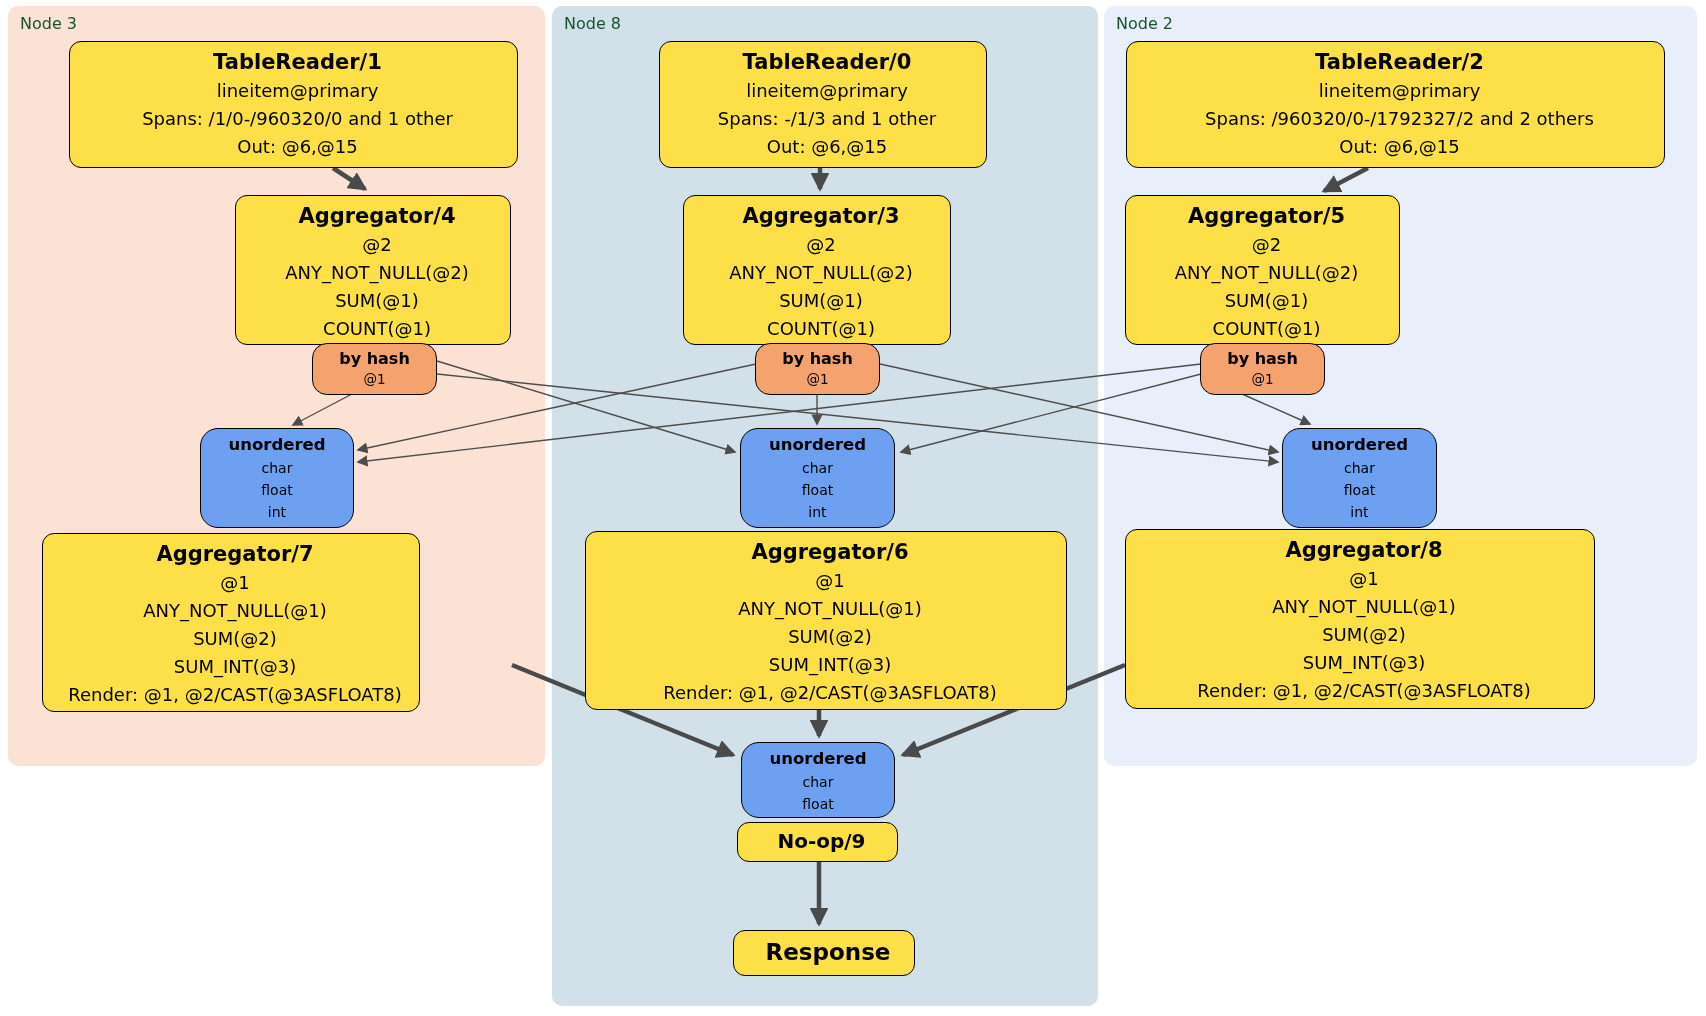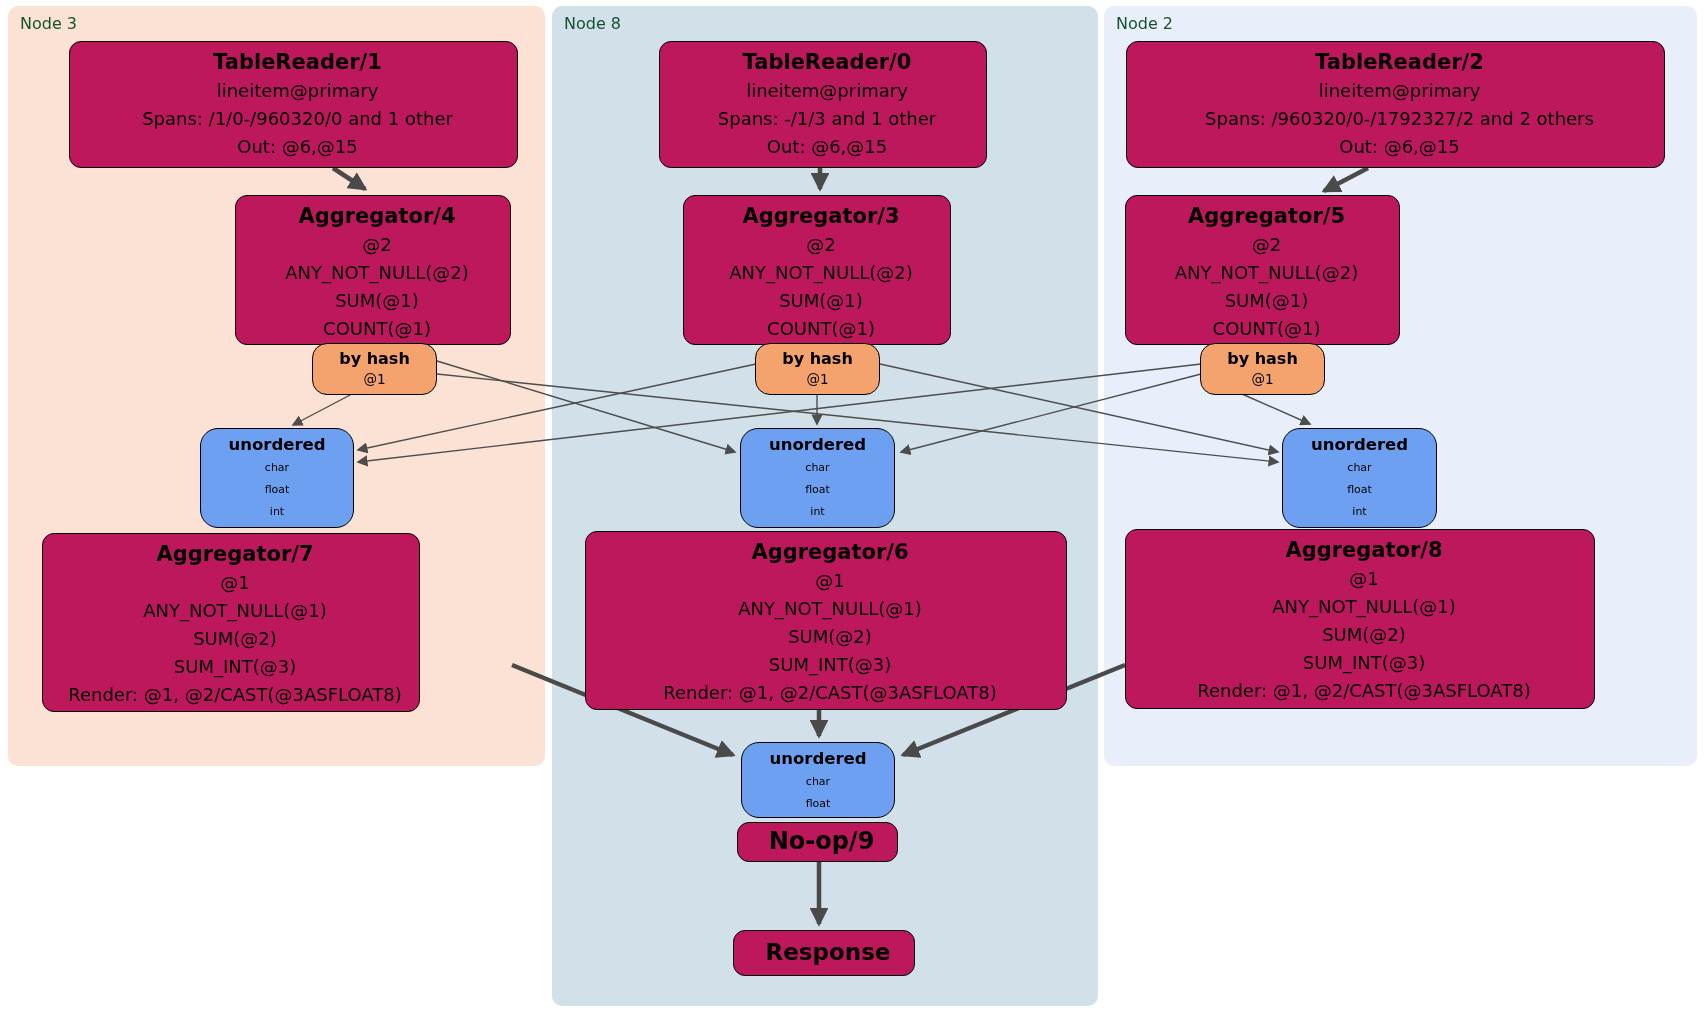--- a/index.html
+++ b/index.html
@@ -3,33 +3,33 @@
 <meta charset="utf-8">
 <style>
   html,body{margin:0;padding:0;background:#ffffff;}
   body{font-family:"DejaVu Sans","Liberation Sans",sans-serif;color:#000;}
   .canvas{position:relative;width:1706px;height:1016px;overflow:hidden;}
   .panel{position:absolute;border-radius:10px;z-index:0;}
   .panel-label{position:absolute;top:8px;left:12px;font-size:16px;color:#14532d;z-index:3;}
   .edges{position:absolute;left:0;top:0;z-index:1;}
   .node-box{position:absolute;box-sizing:border-box;border:1.6px solid #000;
             text-align:center;z-index:2;overflow:visible;white-space:nowrap;}
-  .yellow{background:#be185d;border-radius:12px;padding-left:8px;}
+  .yellow{background:#fde047;border-radius:12px;padding-left:8px;}
   .router{background:#f4a26e;border-radius:15px;z-index:4;}
   .stream{background:#6da0f0;border-radius:18px;}
   .front{z-index:5;}
   .big{padding-top:5px;}
   .big .title{font-size:21px;font-weight:bold;line-height:30px;}
   .big .ln{font-size:18px;line-height:28px;}
   .router .title{font-size:16px;font-weight:bold;line-height:22px;margin-top:4px;}
   .router .ln{font-size:13.5px;line-height:19px;}
   .stream .title{font-size:16.5px;font-weight:bold;line-height:24px;margin-top:4px;}
-  .stream .ln{font-size:11px;line-height:22px;}
+  .stream .ln{font-size:14px;line-height:22px;}
   .single .title{font-weight:bold;}
-  .noop .title{font-size:24px;line-height:37px;text-align:center;}
+  .noop .title{font-size:20px;line-height:37px;text-align:center;}
   .response .title{font-size:23px;line-height:43px;}
 </style>
 </head>
 <body>
 
 <div class="canvas">
 
   <div class="panel" style="left:8px;top:6px;width:537px;height:760px;background:#fbe2d4;">
     <div class="panel-label">Node 3</div>
   </div>

